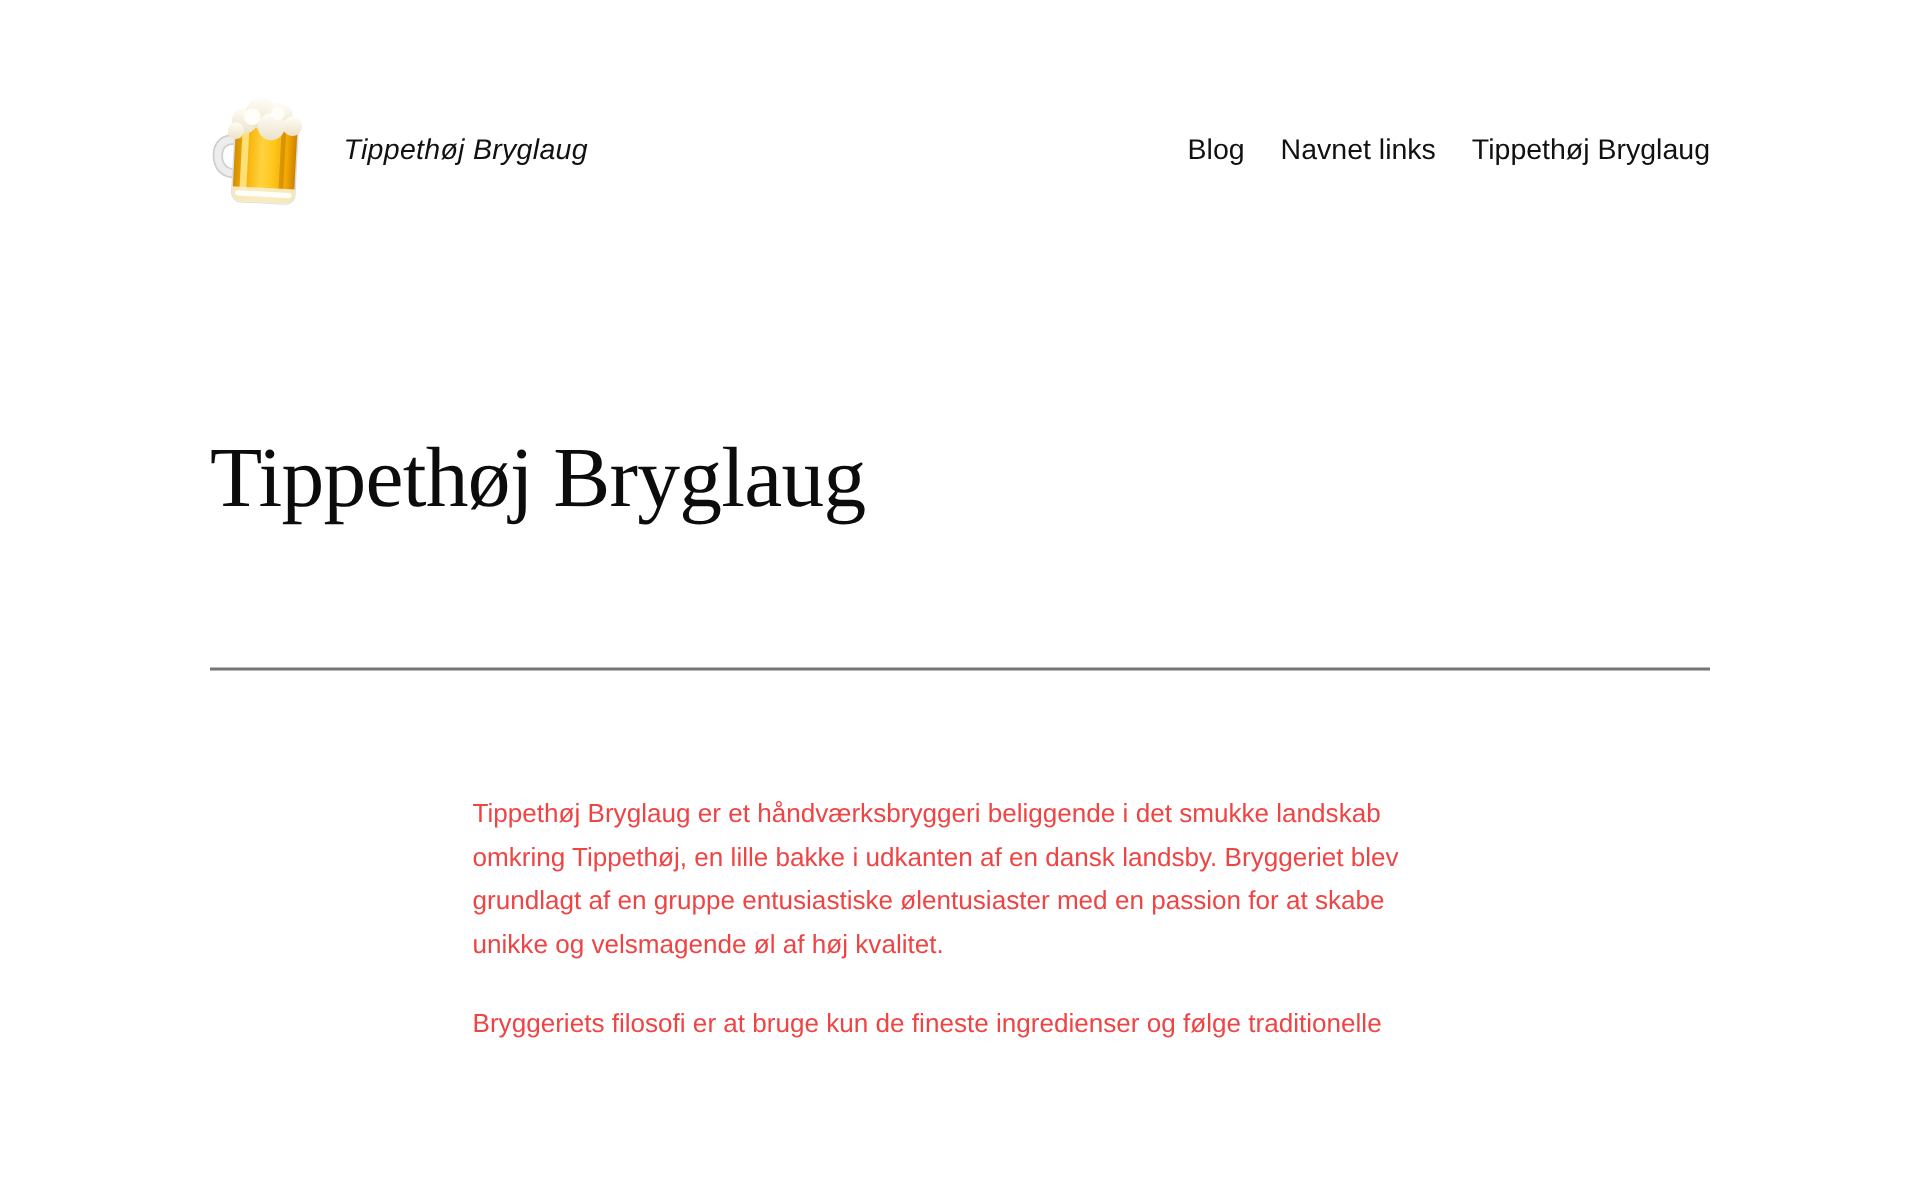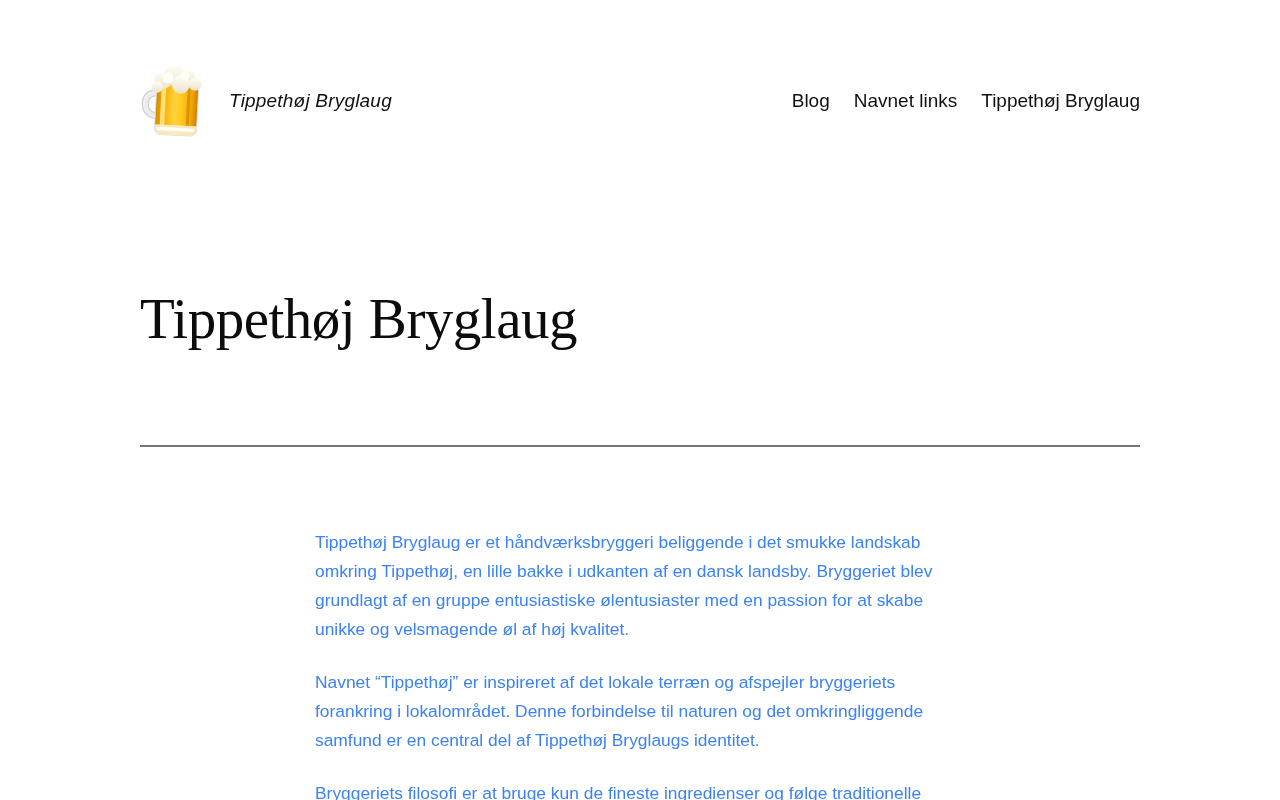--- a/index.html
+++ b/index.html
@@ -76,21 +76,21 @@
 
   
   .content {
     width: 650px;
     margin: 81px auto 0 auto;
   }
   .content p {
     margin: 0 0 25px 0;
     font-size: 17.4px;
     line-height: 28.7px;
-    color: #3b82f6;
+    color: #ef4444;
   }
 </style>
 </head>
 <body>
 
 <div class="container">
 
   <header class="site-header">
     <div class="logo-wrap">
       <svg viewBox="0 0 64 74" width="64" height="74" aria-hidden="true">
@@ -136,18 +136,17 @@
       <a href="#">Navnet links</a>
       <a href="#">Tippethøj Bryglaug</a>
     </nav>
   </header>
 
   <main>
     <h1 class="page-title">Tippethøj Bryglaug</h1>
     <hr class="divider">
     <div class="content">
       <p>Tippethøj Bryglaug er et håndværksbryggeri beliggende i det smukke landskab omkring Tippethøj, en lille bakke i udkanten af en dansk landsby. Bryggeriet blev grundlagt af en gruppe entusiastiske ølentusiaster med en passion for at skabe unikke og velsmagende øl af høj kvalitet.</p>
-      <p>Navnet “Tippethøj” er inspireret af det lokale terræn og afspejler bryggeriets forankring i lokalområdet. Denne forbindelse til naturen og det omkringliggende samfund er en central del af Tippethøj Bryglaugs identitet.</p>
       <p>Bryggeriets filosofi er at bruge kun de fineste ingredienser og følge traditionelle</p>
     </div>
   </main>
 
 </div>
 
 </body></html>

